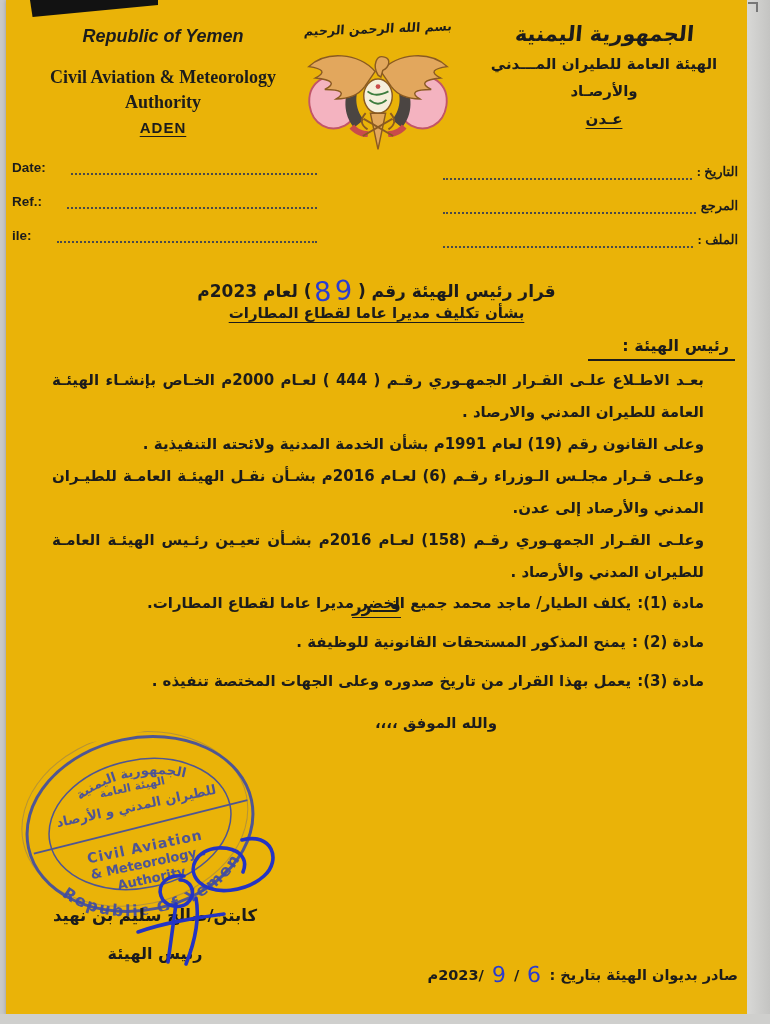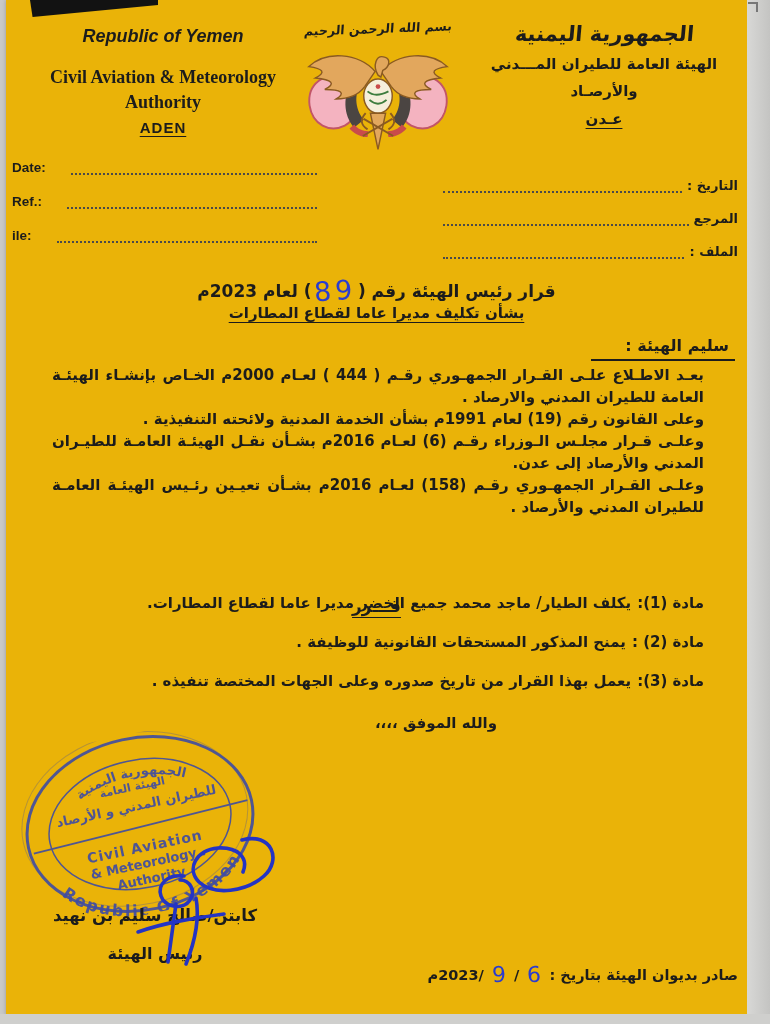--- a/index.html
+++ b/index.html
@@ -29,33 +29,33 @@
   .bismillah{font-size:12.5px;font-weight:bold;transform:rotate(-2deg) skewX(-6deg);display:inline-block;}
   .hdr-right{position:absolute;left:462px;top:22px;width:272px;text-align:center;direction:rtl;}
   .hdr-right .r1{font-size:21px;font-weight:bold;transform:skewX(-5deg);display:inline-block;margin-bottom:9px;}
   .hdr-right .r2{font-size:15px;font-weight:bold;margin-bottom:9px;}
   .hdr-right .r3{font-size:15px;font-weight:bold;margin-bottom:9px;}
   .hdr-right .r4{font-size:15px;font-weight:bold;text-decoration:underline;text-underline-offset:4px;display:inline-block;}
   
   .fields-left{position:absolute;left:6px;top:160px;width:310px;}
   .fields-left .row{display:flex;align-items:flex-end;margin-bottom:19px;gap:20px;}
   .fields-left .lbl{font-family:"Liberation Sans",sans-serif;font-weight:bold;font-size:13.5px;}
-  .fields-right{position:absolute;left:432px;top:178px;width:300px;direction:rtl;}
+  .fields-right{position:absolute;left:432px;top:164px;width:300px;direction:rtl;font-family:Liberation Serif, serif;}
   .fields-right .row{display:flex;align-items:flex-end;margin-bottom:18px;}
   .fields-right .lbl{font-size:13px;font-weight:bold;}
   .dots{flex:1;border-bottom:2px dotted #4a4a4a;height:13px;margin:0 5px;}
   
   .title-block{position:absolute;left:0;top:272px;width:741px;text-align:center;direction:rtl;}
   .title-line{font-size:17px;font-weight:bold;}
   .hw{color:#2a3cd0;font-weight:500;display:inline-block;direction:ltr;}
   .hw-num{font-size:27px;letter-spacing:4px;transform:rotate(-4deg);position:relative;top:3px;margin:0 2px;}
   .subject{font-size:15px;font-weight:bold;margin-top:4px;text-decoration:underline;text-underline-offset:4px;}
   .issuer{position:absolute;top:336px;right:12px;direction:rtl;font-size:16px;font-weight:bold;border-bottom:2px solid #1c1c1c;padding:0 6px 4px 34px;}
   
-  .preamble{position:absolute;left:46px;top:364px;width:652px;direction:rtl;text-align:justify;font-size:15px;font-weight:bold;line-height:22px;}
+  .preamble{position:absolute;left:46px;top:364px;width:652px;direction:rtl;text-align:justify;font-size:15px;font-weight:bold;line-height:32px;}
   .preamble p{margin:0;}
   .decision-word{position:absolute;left:0;top:551px;width:741px;text-align:center;font-size:17px;font-weight:bold;direction:rtl;margin-top:45px;}
   .decision-word span{text-decoration:underline;text-underline-offset:5px;}
   .articles{position:absolute;left:46px;top:594px;width:652px;direction:rtl;font-size:15px;font-weight:bold;}
   .articles .art{margin-bottom:21px;}
   .articles .art-label{margin-left:6px;}
   .closing{position:absolute;left:110px;top:714px;width:640px;text-align:center;direction:rtl;font-size:15px;font-weight:bold;}
   
   .stamp{position:absolute;left:14px;top:734px;width:240px;height:180px;transform:rotate(-12deg);}
   .signature{position:absolute;left:118px;top:812px;width:160px;height:165px;z-index:3;}
@@ -137,21 +137,21 @@
     </div>
   </div>
 
   <div class="title-block">
     <div class="title-line">
       <span>قرار رئيس الهيئة رقم (</span><span class="hw hw-num">89</span><span>) لعام 2023م</span>
     </div>
     <div><span class="subject">بشأن تكليف مديرا عاما لقطاع المطارات</span></div>
   </div>
 
-  <div class="issuer">سليم الهيئة :</div>
+  <div class="issuer">رئيس الهيئة :</div>
 
   <div class="preamble">
     <p>بعـد الاطـلاع علـى القـرار الجمهـوري رقـم ( 444 ) لعـام 2000م الخـاص بإنشـاء الهيئـة العامة للطيران المدني والارصاد .</p>
     <p>وعلى القانون رقم (19) لعام 1991م بشأن الخدمة المدنية ولائحته التنفيذية .</p>
     <p>وعلـى قـرار مجلـس الـوزراء رقـم (6) لعـام 2016م بشـأن نقـل الهيئـة العامـة للطيـران المدني والأرصاد إلى عدن.</p>
     <p>وعلـى القـرار الجمهـوري رقـم (158) لعـام 2016م بشـأن تعيـين رئـيس الهيئـة العامـة للطيران المدني والأرصاد .</p>
   </div>
 
   <div class="decision-word"><span>قـــرر</span></div>
 

